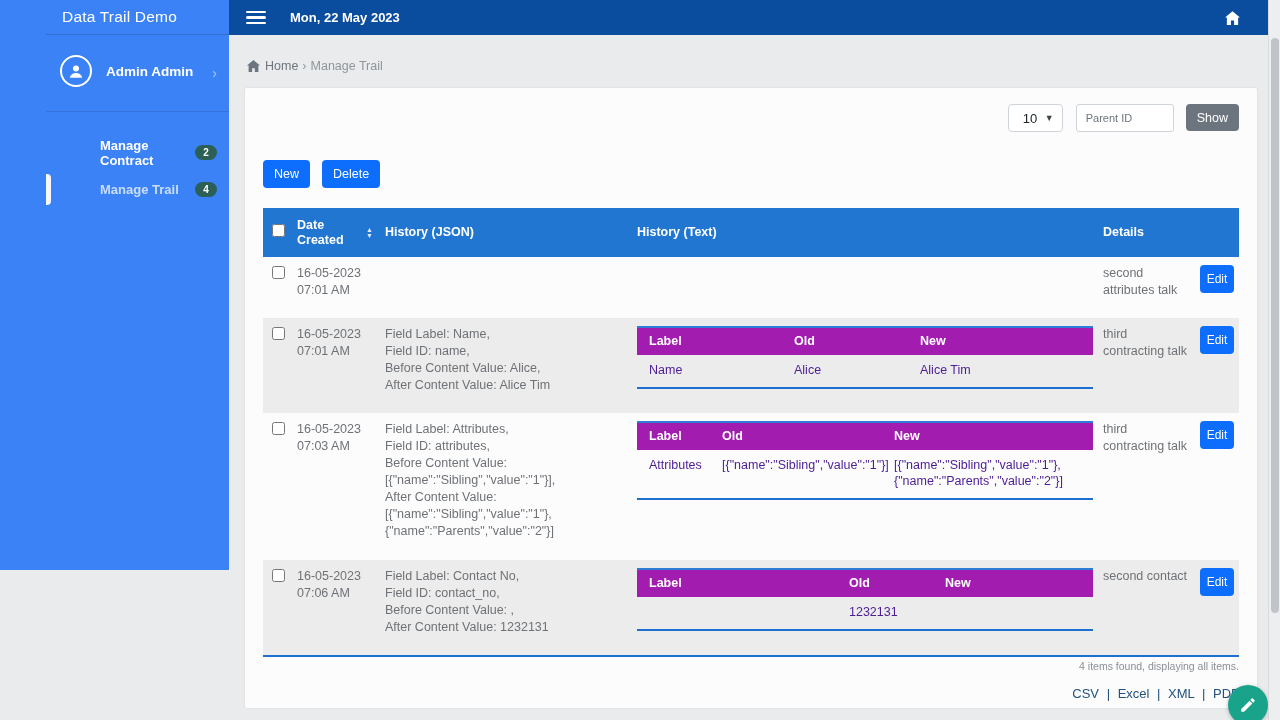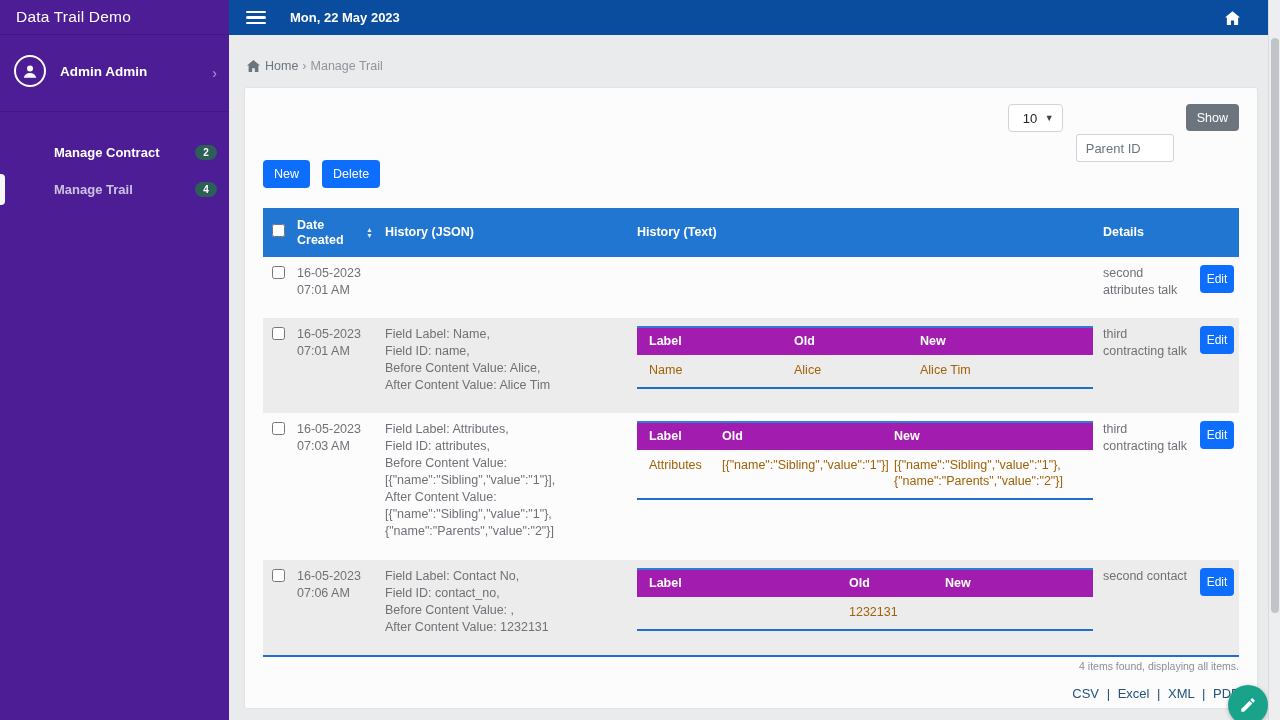--- a/index.html
+++ b/index.html
@@ -1,20 +1,20 @@
 <!DOCTYPE html>
 <html><head>
 <meta charset="utf-8">
 <style>
   * { margin:0; padding:0; box-sizing:border-box; }
   html,body { width:1280px; height:720px; overflow:hidden; font-family:"Liberation Sans", sans-serif; background:#e9ebed; }
   .page { position:relative; width:1280px; height:720px; }
 
   
-  .sidebar { position:absolute; left:0; top:0; width:229px; height:720px; background:#4c1d95; color:#fff; z-index:3; }
+  .sidebar { position:absolute; left:0; top:0; width:229px; height:570px; background:#3b82f6; color:#fff; z-index:3;padding-left:46px; }
   .sb-title { height:35px; display:flex; align-items:center; padding-left:16px; font-size:15.5px; font-weight:500; border-bottom:1px solid rgba(0,0,0,.15); letter-spacing:.2px; }
   .sb-user { display:flex; align-items:center; padding:20px 14px 24px 14px; border-bottom:1px solid rgba(0,0,0,.12); position:relative; }
   .avatar { width:32px; height:32px; border:2px solid #fff; border-radius:50%; display:flex; align-items:center; justify-content:center; flex:0 0 auto; }
   .sb-user-name { margin-left:14px; font-weight:700; font-size:13.5px; }
   .sb-user-chev { position:absolute; right:12px; top:50%; transform:translateY(-50%); color:rgba(255,255,255,.55); font-size:14px; cursor:pointer; }
   .sb-menu { margin-top:22px; }
   .sb-item { position:relative; display:flex; align-items:center; height:37px; padding-left:54px; padding-right:12px; cursor:pointer; }
   .sb-item-label { font-size:13px; font-weight:700; }
   .sb-item.active .sb-item-label { color:rgba(255,255,255,.72); }
   .sb-item .badge { margin-left:auto; background:#2c5f56; color:#fff; font-size:10px; font-weight:700; border-radius:10px; padding:2px 8px; min-width:22px; text-align:center; }
@@ -30,21 +30,21 @@
   
   .content { position:absolute; left:229px; top:35px; width:1051px; height:685px; background:#e9ebed; }
   .breadcrumb { position:absolute; left:18px; top:24px; display:flex; align-items:center; gap:4px; font-size:12.5px; color:#8f959b; }
   .breadcrumb .bc-home { color:#6c757d; cursor:pointer; display:flex; align-items:center; gap:5px; }
   .panel { position:absolute; left:16px; top:53px; width:1012px; height:620px; background:#fcfcfd; border-radius:2px; box-shadow:0 0 3px rgba(0,0,0,.08); }
 
   
   .controls { position:absolute; top:16px; right:18px; display:flex; align-items:flex-start; }
   .pagesize { width:55px; height:28px; border:1px solid #ced4da; border-radius:4px; background:#fff; display:flex; align-items:center; justify-content:space-between; padding:0 8px 0 14px; font-size:13px; color:#212529; cursor:pointer; }
   .pagesize .chev { font-size:9px; color:#444; }
-  .parent-input { margin-left:13px; width:98px; height:28px; border:1px solid #ced4da; border-radius:3px; padding:0 9px; font-size:13px; color:#212529; font-family:"Liberation Sans", sans-serif;margin-top:30px; }
+  .parent-input { margin-left:13px; width:98px; height:28px; border:1px solid #ced4da; border-radius:3px; padding:0 9px; font-size:11px; color:#212529; font-family:"Liberation Sans", sans-serif; }
   .parent-input::placeholder { color:#6c757d; }
   .btn-show { margin-left:12px; height:27px; background:#6c757d; color:#fff; border:none; border-radius:4px; font-size:12.5px; padding:0 11px; cursor:pointer; font-family:"Liberation Sans", sans-serif; }
 
   
   .toolbar { position:absolute; top:72px; left:18px; display:flex; gap:12px; }
   .btn-primary { height:28px; background:#0d6efd; color:#fff; border:none; border-radius:4px; font-size:12.5px; padding:0 11px; cursor:pointer; font-family:"Liberation Sans", sans-serif; }
 
   
   .table { position:absolute; top:120px; left:18px; width:976px; }
   .tgrid { display:grid; grid-template-columns:34px 88px 252px 466px 97px 39px; }
@@ -61,21 +61,21 @@
   .pre { white-space:pre-line; }
   .cb { width:13px; height:13px; cursor:pointer; }
   .c-edit { padding-top:5px; }
   .btn-edit { width:34px; height:28px; background:#0d6efd; color:#fff; border:none; border-radius:4px; font-size:12px; cursor:pointer; font-family:"Liberation Sans", sans-serif; }
   .r1 { min-height:61px; } .r2 { min-height:95px; } .r3 { min-height:147px; } .r4 { min-height:95px; }
 
   
   .jt { width:456px; margin-top:0; }
   .jt-head { display:grid; background:#a21caf; color:#fff; border-top:2px solid #2e7cd6; }
   .jt-head .jcell { font-size:12.5px; font-weight:700; padding:5px 12px; }
-  .jt-row { display:grid; border-bottom:2px solid #1d6fd0; color:#a16207; }
+  .jt-row { display:grid; border-bottom:2px solid #1d6fd0; color:#4c1d95; }
   .jt-row .jcell { font-size:12.5px; padding:7px 12px 9px 12px; line-height:16px; }
   .jt1 { grid-template-columns:145px 126px 1fr; }
   .jt2 { grid-template-columns:73px 172px 1fr; }
   .jt3 { grid-template-columns:200px 96px 1fr; }
 
   
   .t-summary { text-align:right; font-size:10.5px; color:#8a9096; margin-top:3px; }
   .t-exports { text-align:right; font-size:13px; color:#23527c; margin-top:14px; }
   .t-exports .exp { cursor:pointer; }
   .t-exports .sep { margin:0 4px; color:#23527c; }

